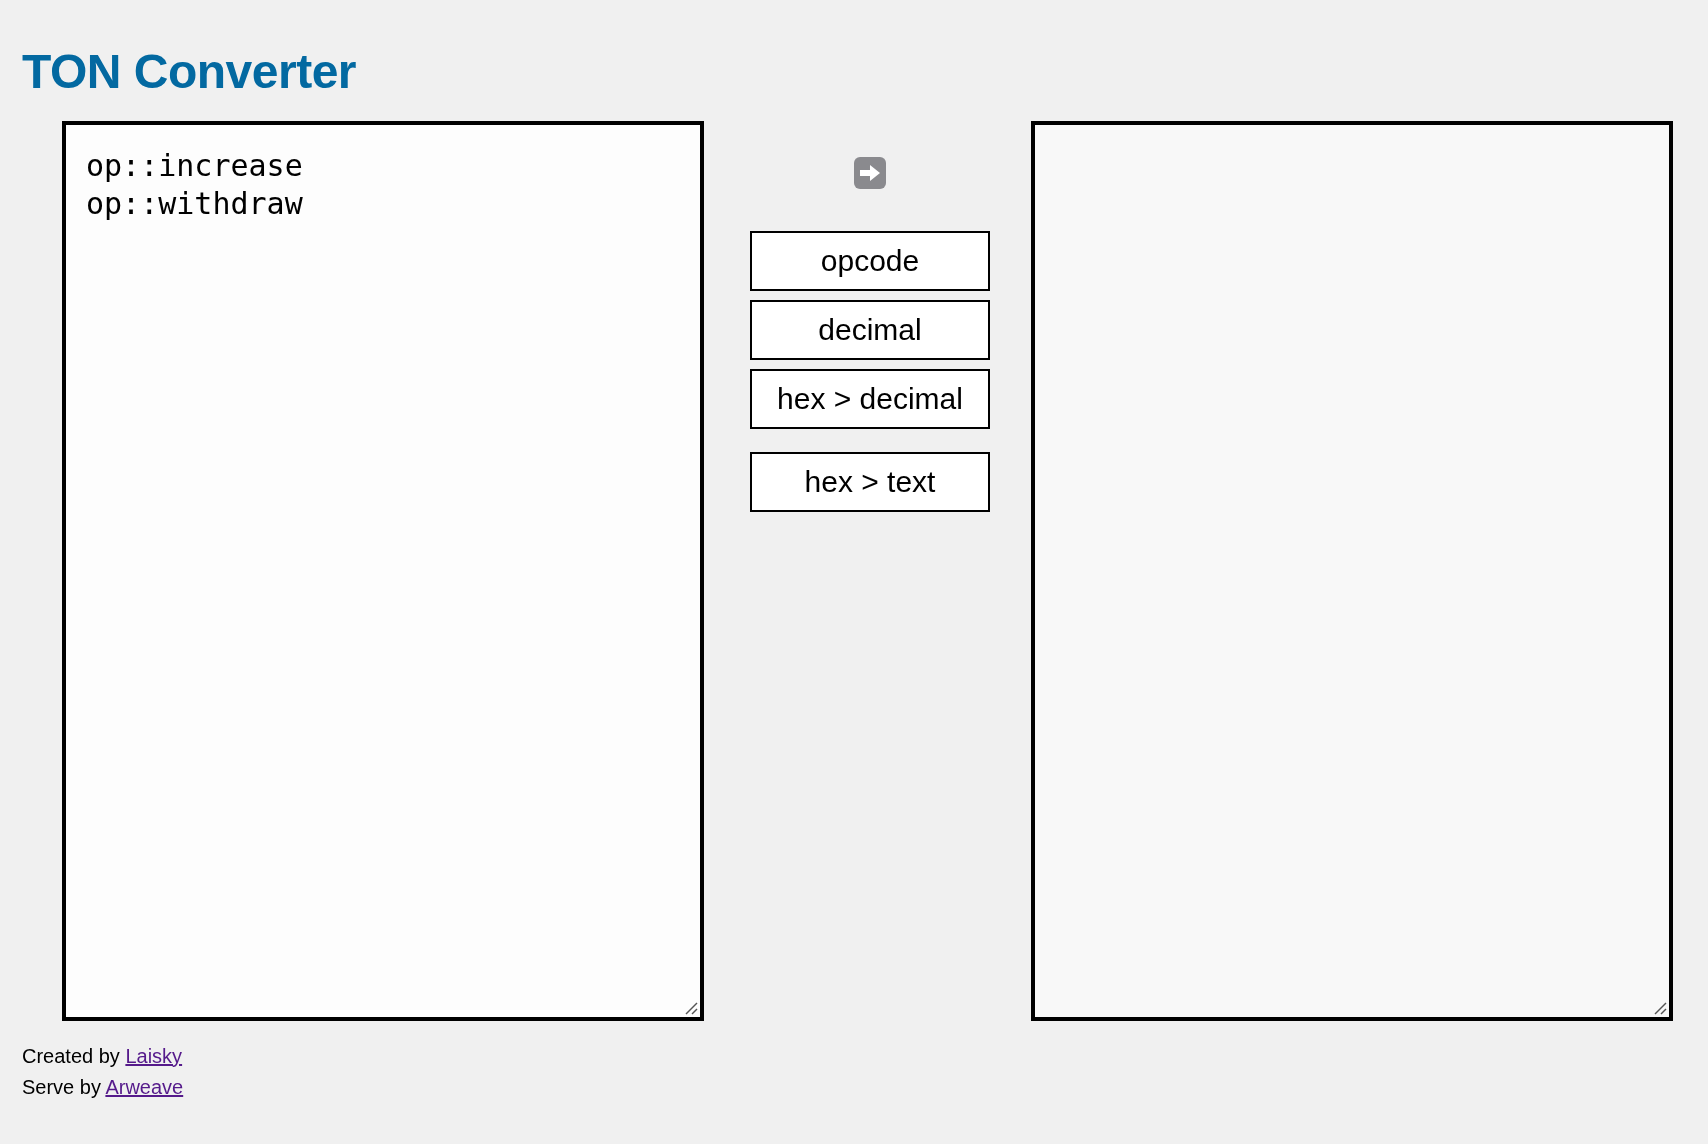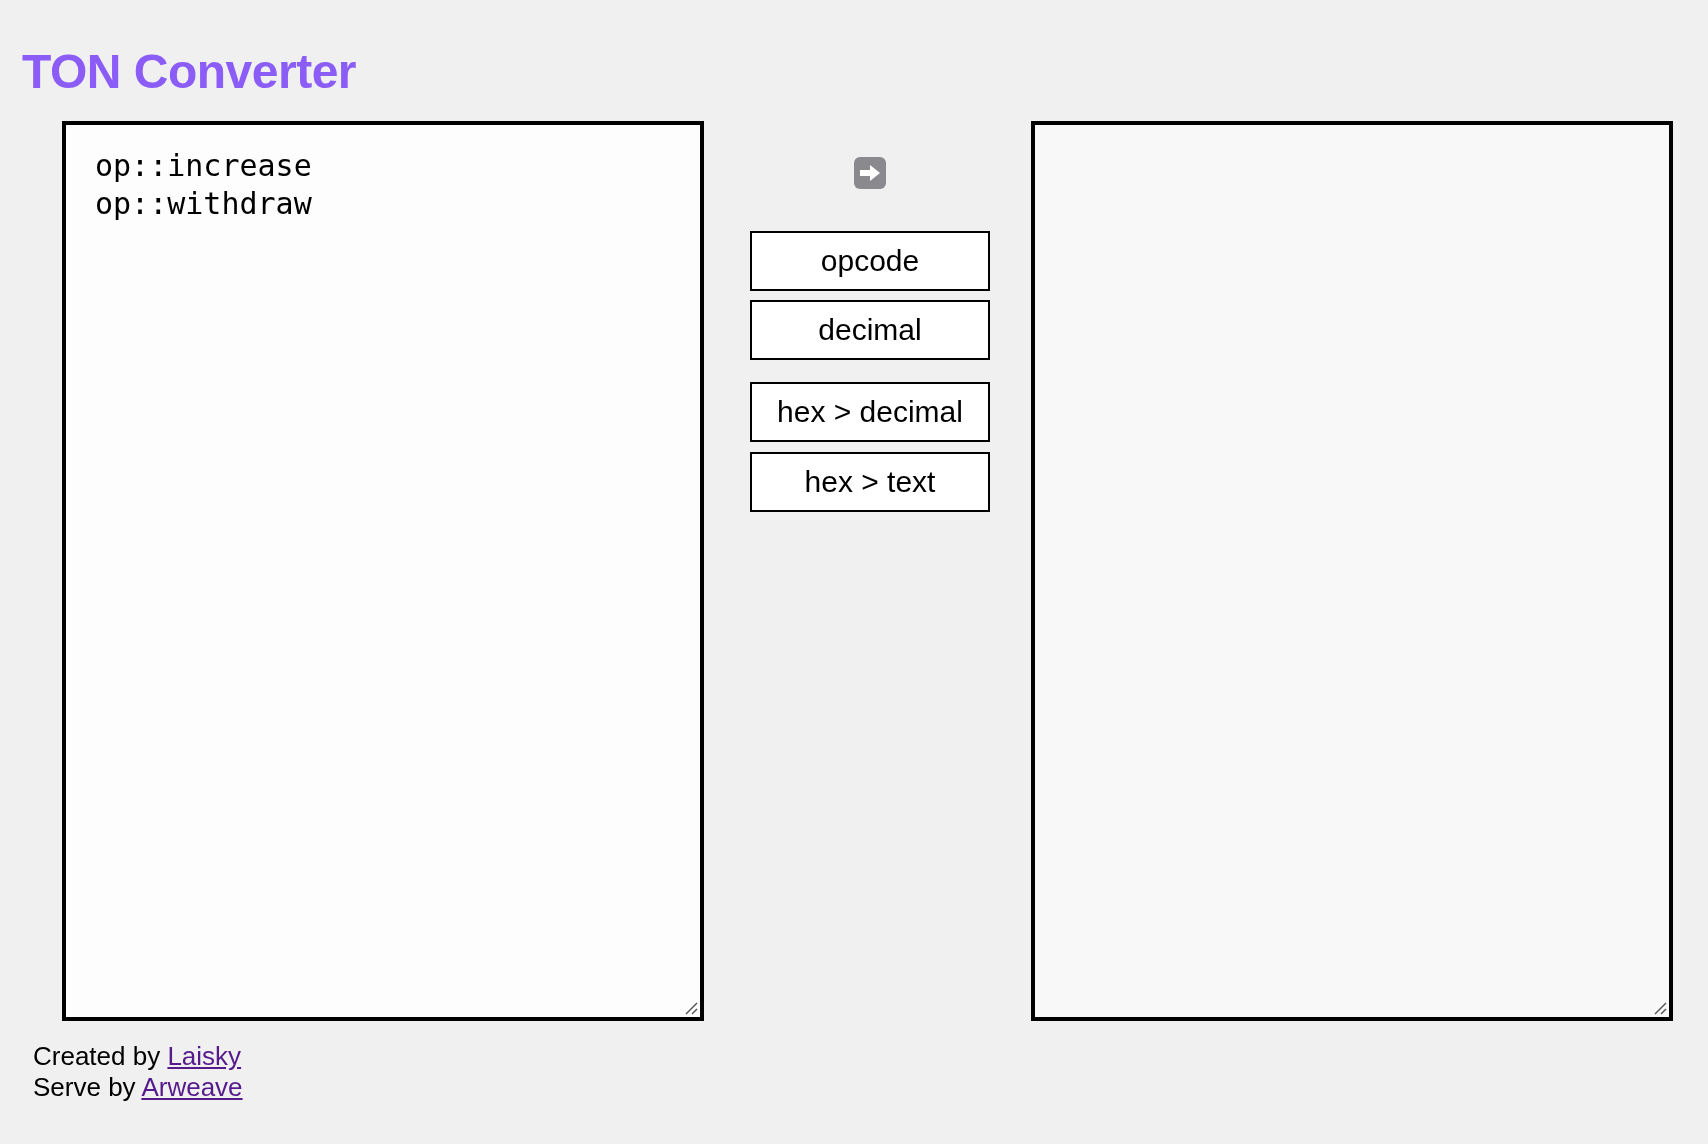--- a/index.html
+++ b/index.html
@@ -1,31 +1,31 @@
 <!DOCTYPE html>
 <html><head>
 <meta charset="utf-8">
 <style>
   html, body { margin:0; padding:0; }
   body { width:1708px; height:1144px; background:#f0f0f0; position:relative; overflow:hidden;
          font-family:"Liberation Sans", sans-serif; color:#000; }
-  .title { position:absolute; left:22px; top:44px; margin:0; font-size:48px; font-weight:bold; color:#8b5cf6; letter-spacing:-0.5px; }
+  .title { position:absolute; left:22px; top:44px; margin:0; font-size:48px; font-weight:bold; color:#0369a1; letter-spacing:-0.5px; }
   .ta { position:absolute; top:121px; width:634px; height:892px; border:4px solid #000; box-sizing:content-box;
         font-family:"DejaVu Sans Mono", monospace; font-size:30px; line-height:38px; padding:0;
         resize:both; margin:0; }
-  .ta .inner { padding:22px 29px; white-space:pre; }
+  .ta .inner { padding:22px 20px; white-space:pre; }
   .ta-left { left:62px; background:#fdfdfd; }
   .ta-right { left:1031px; background:#f8f8f8; }
   .grip { position:absolute; right:2px; bottom:2px; width:14px; height:14px; }
   .arrow { position:absolute; left:854px; top:157px; width:32px; height:32px; border-radius:6px; background:#8a8a8e;
            display:flex; align-items:center; justify-content:center; }
   .btn { position:absolute; left:750px; width:236px; height:56px; border:2px solid #000; background:#fff;
          font-family:"Liberation Sans", sans-serif; font-size:30px; display:flex; align-items:center; justify-content:center;
          box-sizing:content-box; cursor:pointer; }
-  .footer { position:absolute; left:22px; top:1041px; font-size:26px; line-height:31px;margin-left:11px; }
+  .footer { position:absolute; left:22px; top:1041px; font-size:20px; line-height:31px; }
   .footer a { color:#551a8b; text-decoration:underline; }
 </style>
 </head>
 <body>
 
 <h1 class="title">TON Converter</h1>
 
 <div class="ta ta-left">
   <div class="inner">op::increase
 op::withdraw</div>
@@ -36,21 +36,21 @@
 </div>
 
 <div class="arrow">
   <svg width="22" height="18" viewBox="0 0 22 18">
     <path d="M1 6 H11 V1 L21 9 L11 17 V12 H1 Z" fill="#fff"></path>
   </svg>
 </div>
 
 <div class="btn" style="top:231px">opcode</div>
 <div class="btn" style="top:300px">decimal</div>
-<div class="btn" style="top:382px">hex &gt; decimal</div>
+<div class="btn" style="top:369px">hex &gt; decimal</div>
 <div class="btn" style="top:452px">hex &gt; text</div>
 
 <div class="ta ta-right">
   <svg class="grip" viewBox="0 0 14 14">
     <line x1="2" y1="13" x2="13" y2="2" stroke="#555" stroke-width="1.5"></line>
     <line x1="8" y1="13" x2="13" y2="8" stroke="#555" stroke-width="1.5"></line>
   </svg>
 </div>
 
 <div class="footer">

